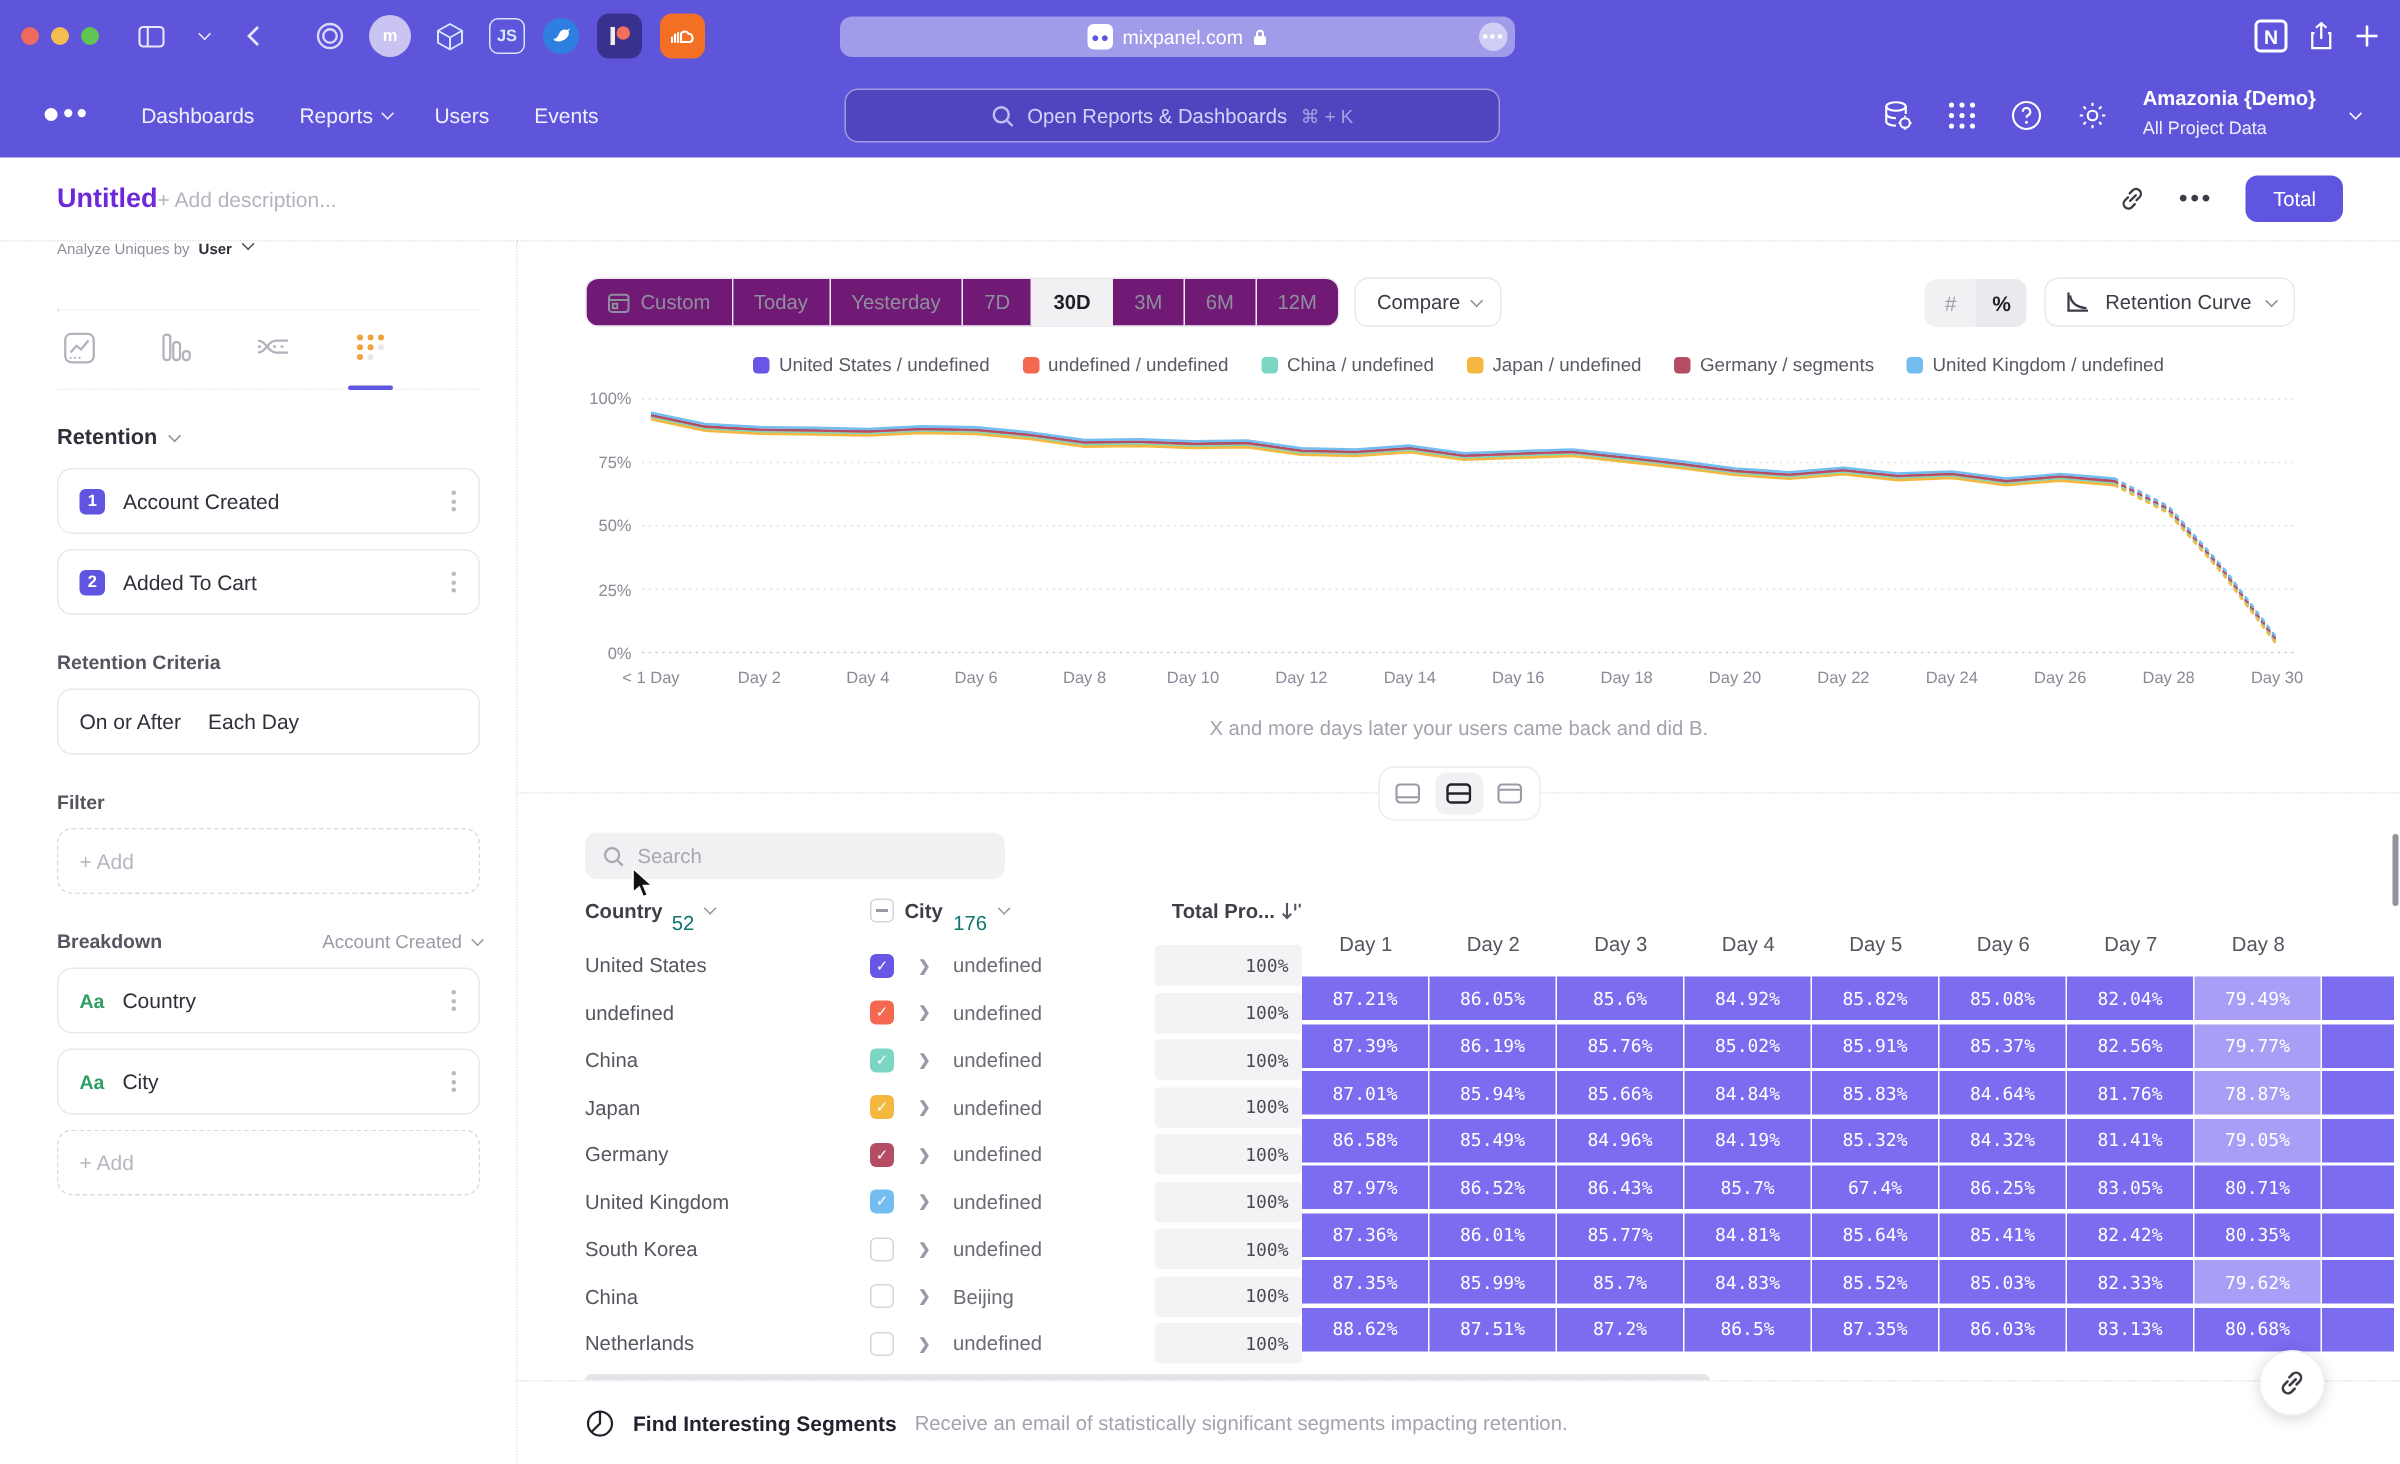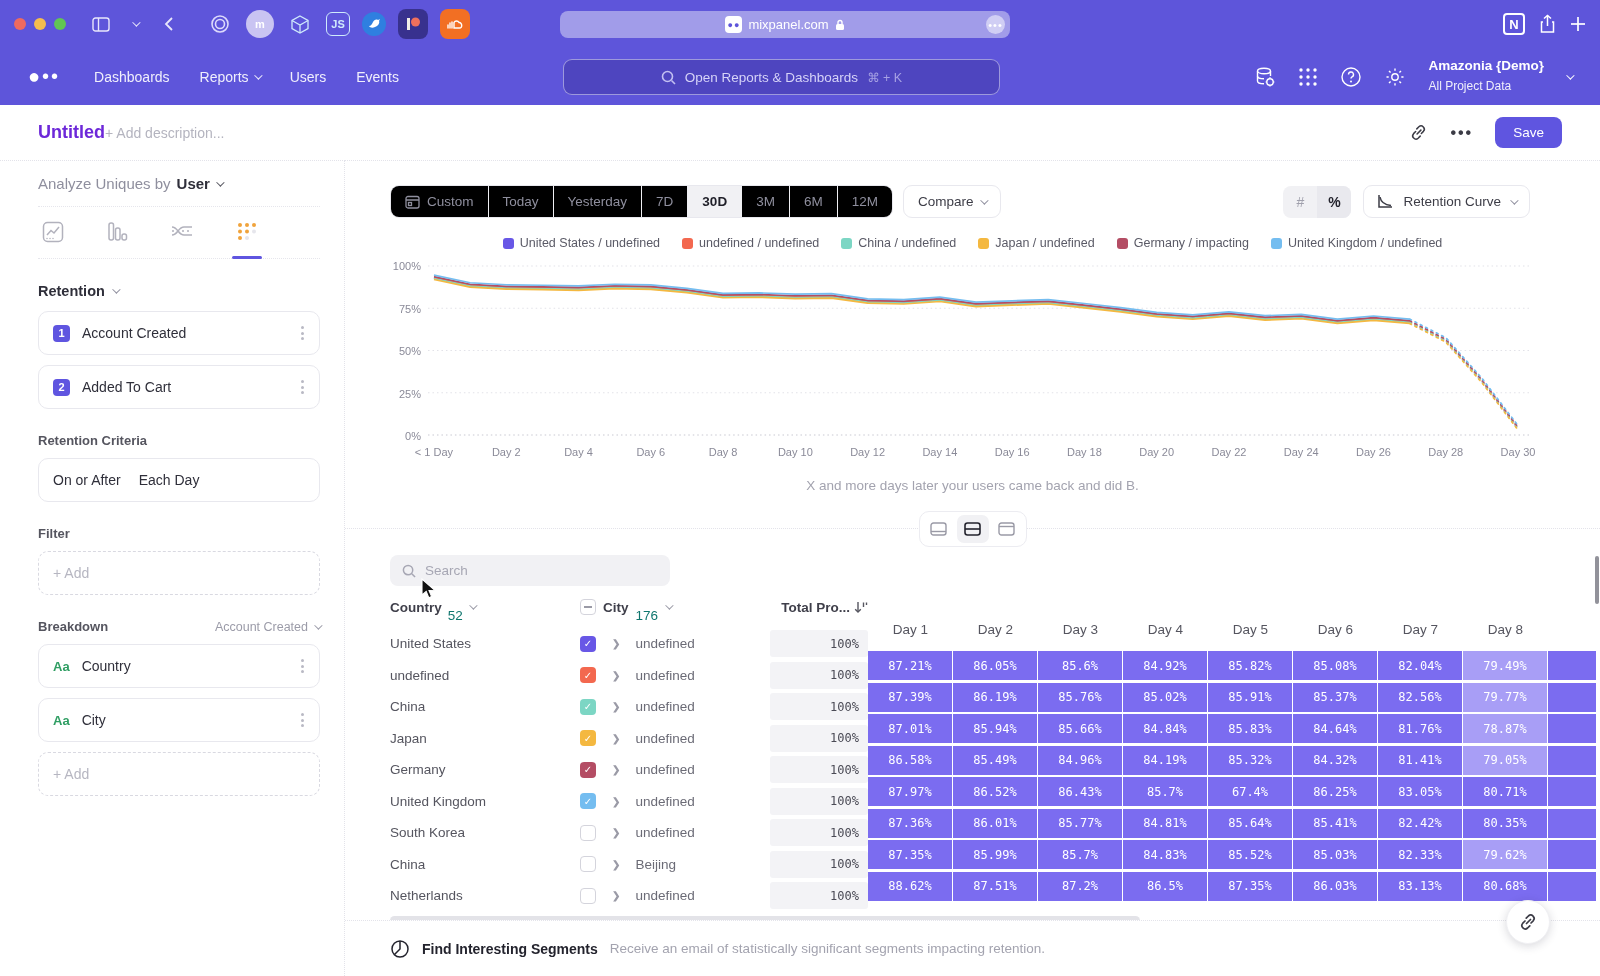--- a/index.html
+++ b/index.html
@@ -37,40 +37,40 @@
   .title-actions { margin-left:auto; display:flex; align-items:center; gap:22px; }
   .save-btn { background:#5f55e0; color:#fff; border:none; font-size:13.5px; padding:8px 18px; border-radius:8px; font-family:inherit; }
   .icon-btn { color:#3c3c46; background:none; border:none; font-size:16px; display:flex; align-items:center; }
 
   
   .layout { display:flex; height:816px; }
   .sidebar { width:345px; border-top:1px dotted #e3e3ea; border-right:1px dotted #e3e3ea; padding:0 24px 0 38px; position:relative; }
   .main { flex:1; position:relative; border-top:1px dotted #e3e3ea; }
 
   
-  .analyze-row { height:46px; display:flex; align-items:center; gap:6px; font-size:15px; color:#8f8f9e; border-bottom:1px dotted #e6e6ec; }
+  .analyze-row { height:46px; display:flex; gap:6px; font-size:10px; color:#8f8f9e; border-bottom:1px dotted #e6e6ec; }
   .analyze-row b { color:#2f2f3a; font-weight:600; }
   .tabs-row { display:flex; gap:42px; padding:14px 4px 0 4px; border-bottom:1px dotted #e6e6ec; }
   .tab { padding-bottom:11px; position:relative; }
   .tab.active::after { content:""; position:absolute; left:-4px; right:-4px; bottom:-1px; height:3px; background:#5f55e0; border-radius:2px; }
   .sec-title { font-size:14.5px; font-weight:600; color:#2f2f3a; margin:24px 0 12px; display:flex; align-items:center; gap:7px; }
   .card { border:1px solid #e8e8ee; border-radius:10px; height:44px; display:flex; align-items:center; padding:0 14px; margin-bottom:10px; background:#fff; font-size:14px; color:#2f2f3a; }
   .badge { width:17px; height:17px; border-radius:4px; background:#5f55e0; color:#fff; font-size:11px; font-weight:bold; display:flex; align-items:center; justify-content:center; margin-right:12px; }
   .aa { color:#2f9e63; font-size:13px; font-weight:bold; margin-right:12px; }
   .kebab { margin-left:auto; color:#b9b9c4; font-size:13px; letter-spacing:0; line-height:4.5px; width:4px; }
   .kebab i { display:block; width:3px; height:3px; border-radius:50%; background:#b9b9c4; margin:2.5px 0; }
   .lbl { font-size:13px; font-weight:600; color:#55555f; margin:24px 0 10px; display:flex; align-items:center; }
   .lbl .right { margin-left:auto; font-weight:normal; color:#9b9ba8; font-size:12.5px; display:flex; gap:6px; align-items:center; }
   .add-card { border:1px dashed #d9d9e1; border-radius:10px; height:44px; display:flex; align-items:center; padding:0 14px; color:#b6b6c1; font-size:14px; margin-bottom:10px; }
   .feedback-row { position:absolute; bottom:0; left:0; right:0; height:56px; border-top:1px dotted #e6e6ec; display:flex; align-items:center; padding:0 34px 0 38px; color:#9b9ba8; font-size:13.5px; }
 
   
   .chart-toolbar { display:flex; align-items:center; padding:24px 70px 0 45px; }
   .range-group { display:flex; border:1px solid #e8e8ee; border-radius:9px; overflow:hidden; background:#fff; }
-  .range-btn { padding:8px 14px; font-size:13.5px; color:#8f8f9e; border-right:1px solid #efeff3; display:flex; align-items:center; gap:7px; background:#000000; border-top:0;border-bottom:0;border-left:0; font-family:inherit; }
+  .range-btn { padding:8px 14px; font-size:13.5px; color:#8f8f9e; border-right:1px solid #efeff3; display:flex; align-items:center; gap:7px; background:#701a75; border-top:0;border-bottom:0;border-left:0; font-family:inherit; }
   .range-btn:last-child { border-right:none; }
   .range-btn.active { background:#f1f1f4; color:#1f1f28; font-weight:600; }
   .compare-btn { margin-left:10px; border:1px solid #e8e8ee; border-radius:9px; background:#fff; padding:8px 14px; font-size:13.5px; color:#3c3c46; display:flex; align-items:center; gap:7px; font-family:inherit; }
   .tb-right { margin-left:auto; display:flex; align-items:center; gap:12px; }
   .numpct { display:flex; border-radius:8px; overflow:hidden; background:#f1f1f4; }
   .numpct span { width:34px; height:32px; display:flex; align-items:center; justify-content:center; font-size:14px; color:#a0a0ac; }
   .numpct span.on { color:#23232d; background:#e9e9ee; font-weight:bold; }
   .charttype-btn { border:1px solid #e8e8ee; border-radius:9px; background:#fff; padding:8px 13px; font-size:13.5px; color:#3c3c46; display:flex; align-items:center; gap:9px; font-family:inherit; }
 
   
@@ -261,21 +261,21 @@
 <div class="titlebar">
   <span class="doc-title">Untitled</span>
   <span class="desc-ph">+ Add description...</span>
   <div class="title-actions">
     <svg width="19" height="19" viewBox="0 0 20 20" fill="none" stroke="#3c3c46" stroke-width="1.6" stroke-linecap="round">
         <path d="M8.5 11.5 L12.5 7.5"></path>
         <path d="M7 9 l-2.2 2.2 a3.4 3.4 0 0 0 4.8 4.8 L11.8 13.8"></path>
         <path d="M13 11 l2.2-2.2 a3.4 3.4 0 0 0-4.8-4.8 L8.2 6.2"></path>
       </svg>
     <span class="icon-btn" style="letter-spacing:2px;font-weight:bold;color:#3c3c46">•••</span>
-    <button class="save-btn">Save</button>
+    <button class="save-btn">Total</button>
   </div>
 </div>
 
 <div class="layout">
 
   <div class="sidebar">
     <div class="analyze-row">
       <span>Analyze Uniques by</span>
       <b>User</b>
       <span class="chev sm" style="color:#55555f"></span>
@@ -431,21 +431,21 @@
         <span class="li">
           <span class="chip" style="background:#7cd6c4"></span>
           <span>China / undefined</span>
         </span>
         <span class="li">
           <span class="chip" style="background:#f4b840"></span>
           <span>Japan / undefined</span>
         </span>
         <span class="li">
           <span class="chip" style="background:#b44d64"></span>
-          <span>Germany / impacting</span>
+          <span>Germany / segments</span>
         </span>
         <span class="li">
           <span class="chip" style="background:#74bdf0"></span>
           <span>United Kingdom / undefined</span>
         </span>
       </div>
 
     <div class="chart-wrap">
       <div class="ylabels" id="ylabels">
           <span>100%</span>

